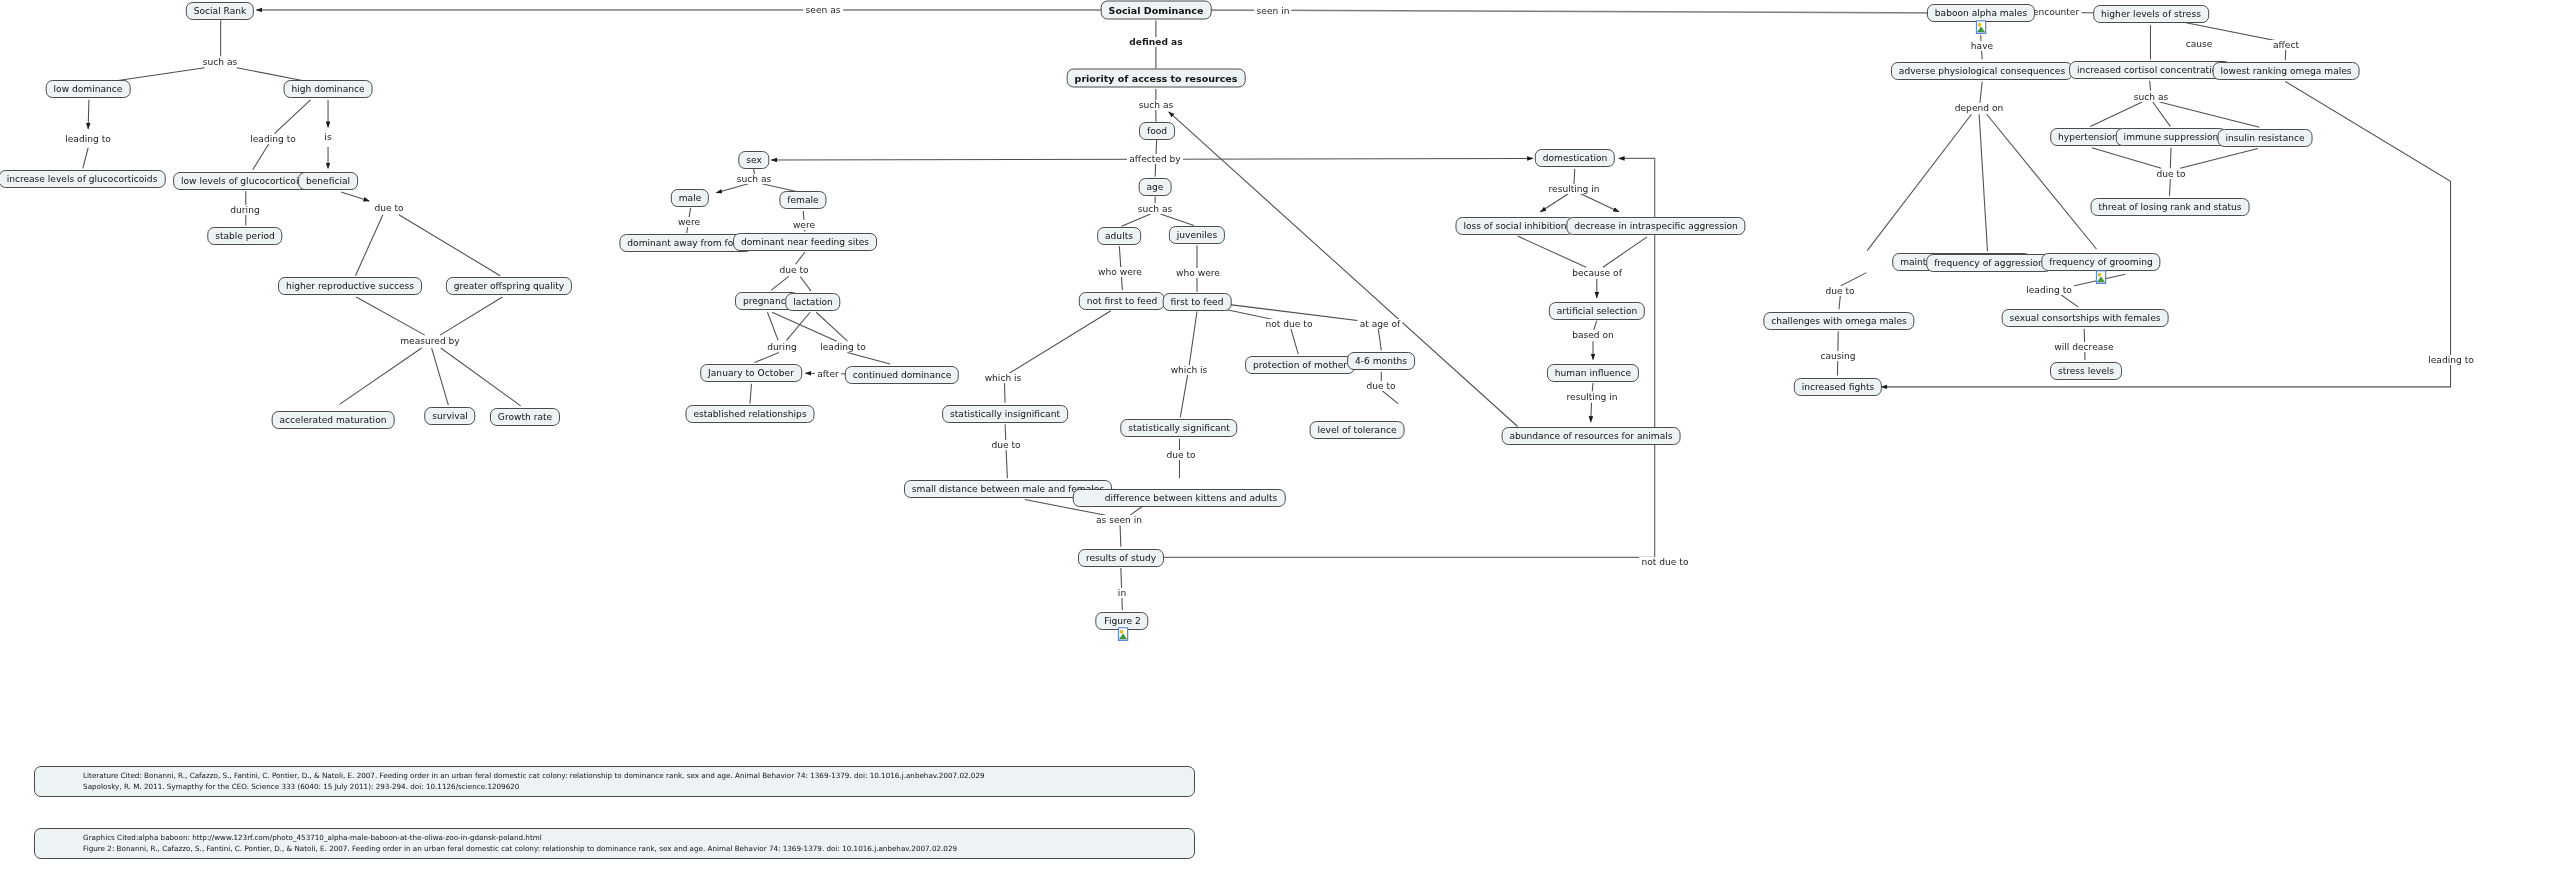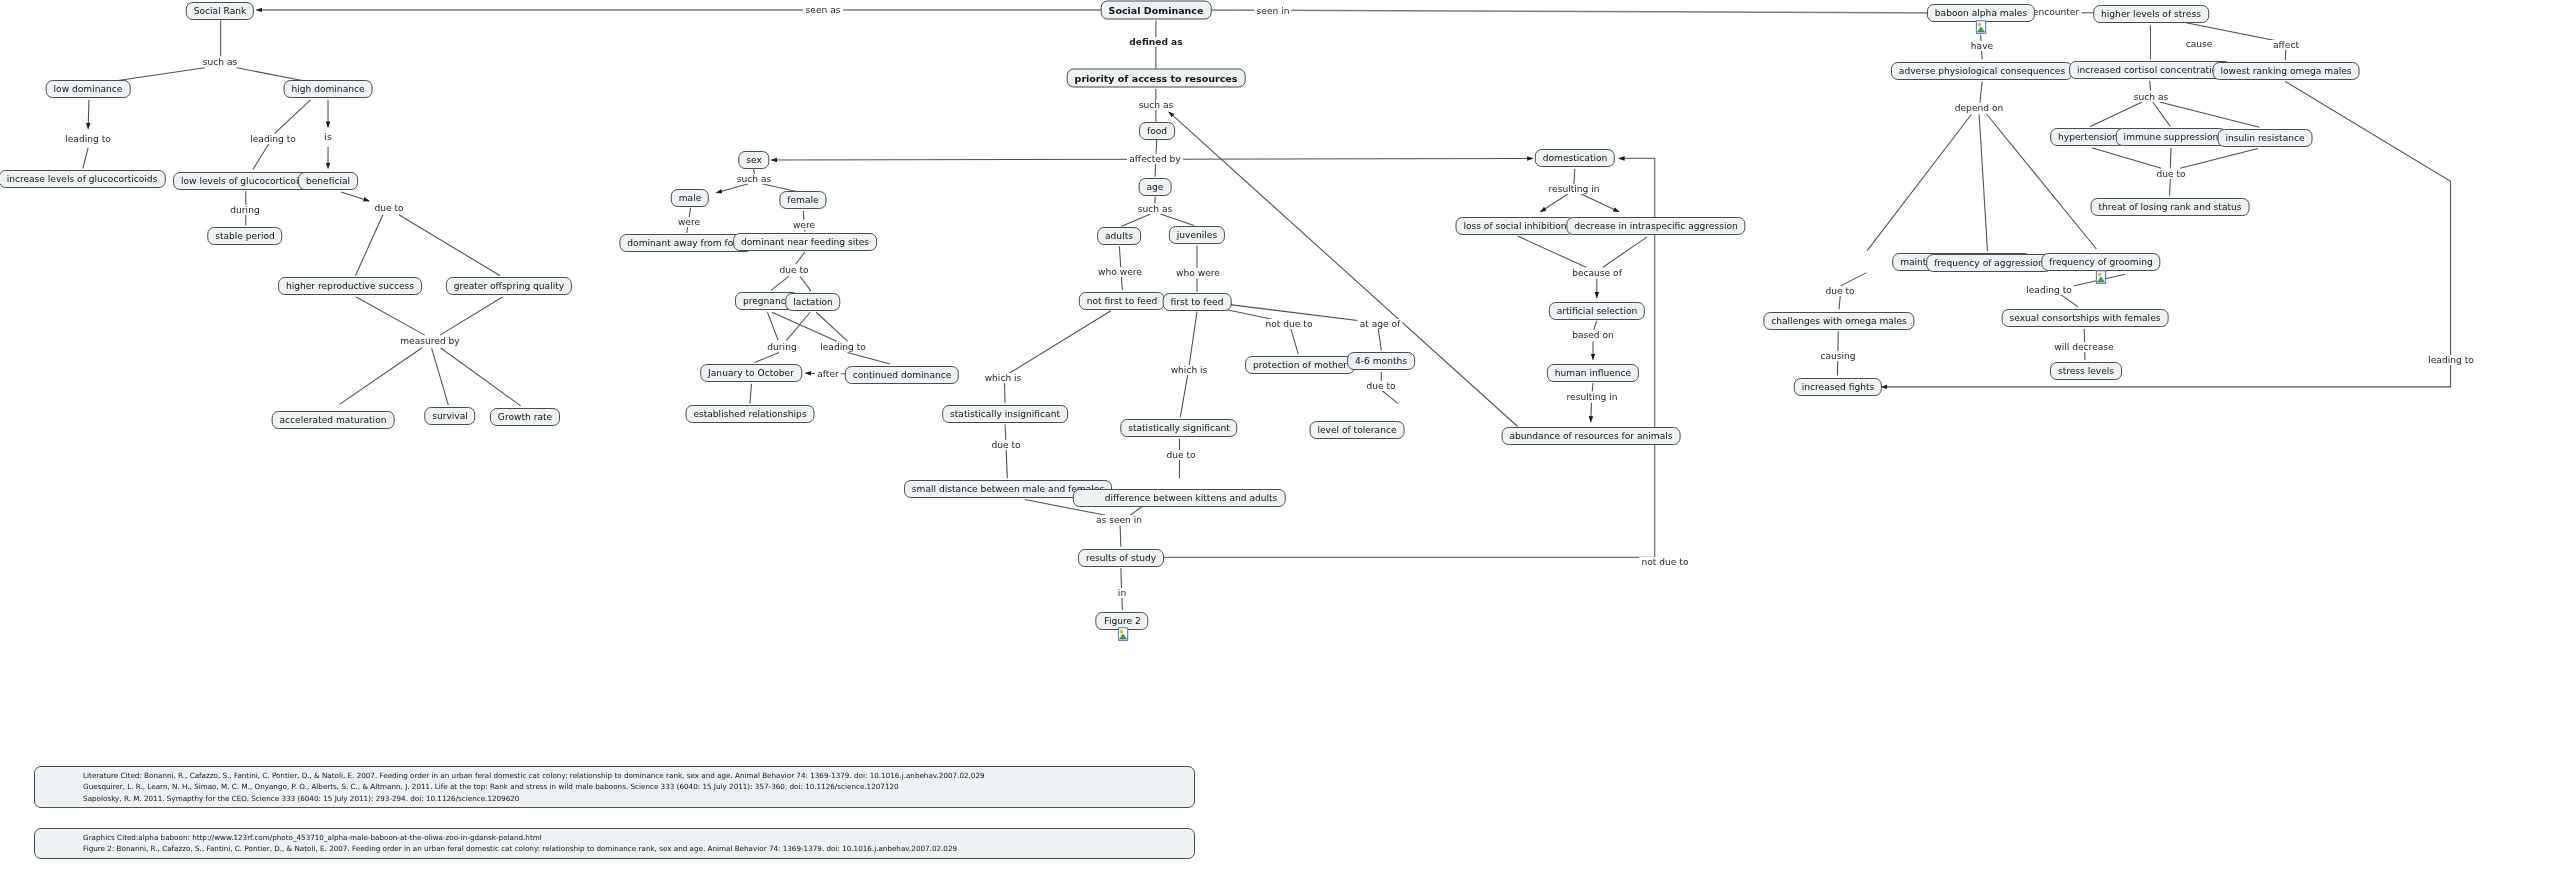--- a/index.html
+++ b/index.html
@@ -252,21 +252,20 @@
           <rect x="0.75" y="0.75" width="12.5" height="16.5" fill="#ffffff" stroke="#3f6fd1" stroke-width="1.5"></rect>
           <circle cx="5" cy="6" r="2.2" fill="#e8c932" stroke="#b59a10" stroke-width="0.5"></circle>
           <path d="M2.2 15.5 L7 8.8 L11.8 15.5 Z" fill="#3e9b3e" stroke="#2c7a2c" stroke-width="0.5"></path>
         </svg></span>
     </div>
 
   <div id="authors-box" class="foot-box">Authors:Niki Patel and Amanda McConnell</div>
 
   <div id="lit-box" class="foot-box">
     <div class="cite-line">Literature Cited: Bonanni, R., Cafazzo, S., Fantini, C. Pontier, D., &amp; Natoli, E. 2007. Feeding order in an urban feral domestic cat colony: relationship to dominance rank, sex and age. Animal Behavior 74: 1369-1379. doi: 10.1016.j.anbehav.2007.02.029</div>
-    <div class="cite-line">Guesquirer, L. R., Learn, N. H., Simao, M. C. M., Onyango, P. O., Alberts, S. C., &amp; Altmann, J. 2011. Life at the top: Rank and stress in wild male baboons. Science 333 (6040: 15 July 2011): 357-360. doi: 10.1126/science.1207120</div>
     <div class="cite-line">Sapolosky, R. M. 2011. Symapthy for the CEO. Science 333 (6040: 15 July 2011): 293-294. doi: 10.1126/science.1209620</div>
   </div>
 
   <div id="gfx-box" class="foot-box">
     <div class="cite-line">Graphics Cited:alpha baboon: http://www.123rf.com/photo_453710_alpha-male-baboon-at-the-oliwa-zoo-in-gdansk-poland.html</div>
     <div class="cite-line">Figure 2: Bonanni, R., Cafazzo, S., Fantini, C. Pontier, D., &amp; Natoli, E. 2007. Feeding order in an urban feral domestic cat colony: relationship to dominance rank, sex and age. Animal Behavior 74: 1369-1379. doi: 10.1016.j.anbehav.2007.02.029</div>
   </div>
 </div>
 
 

